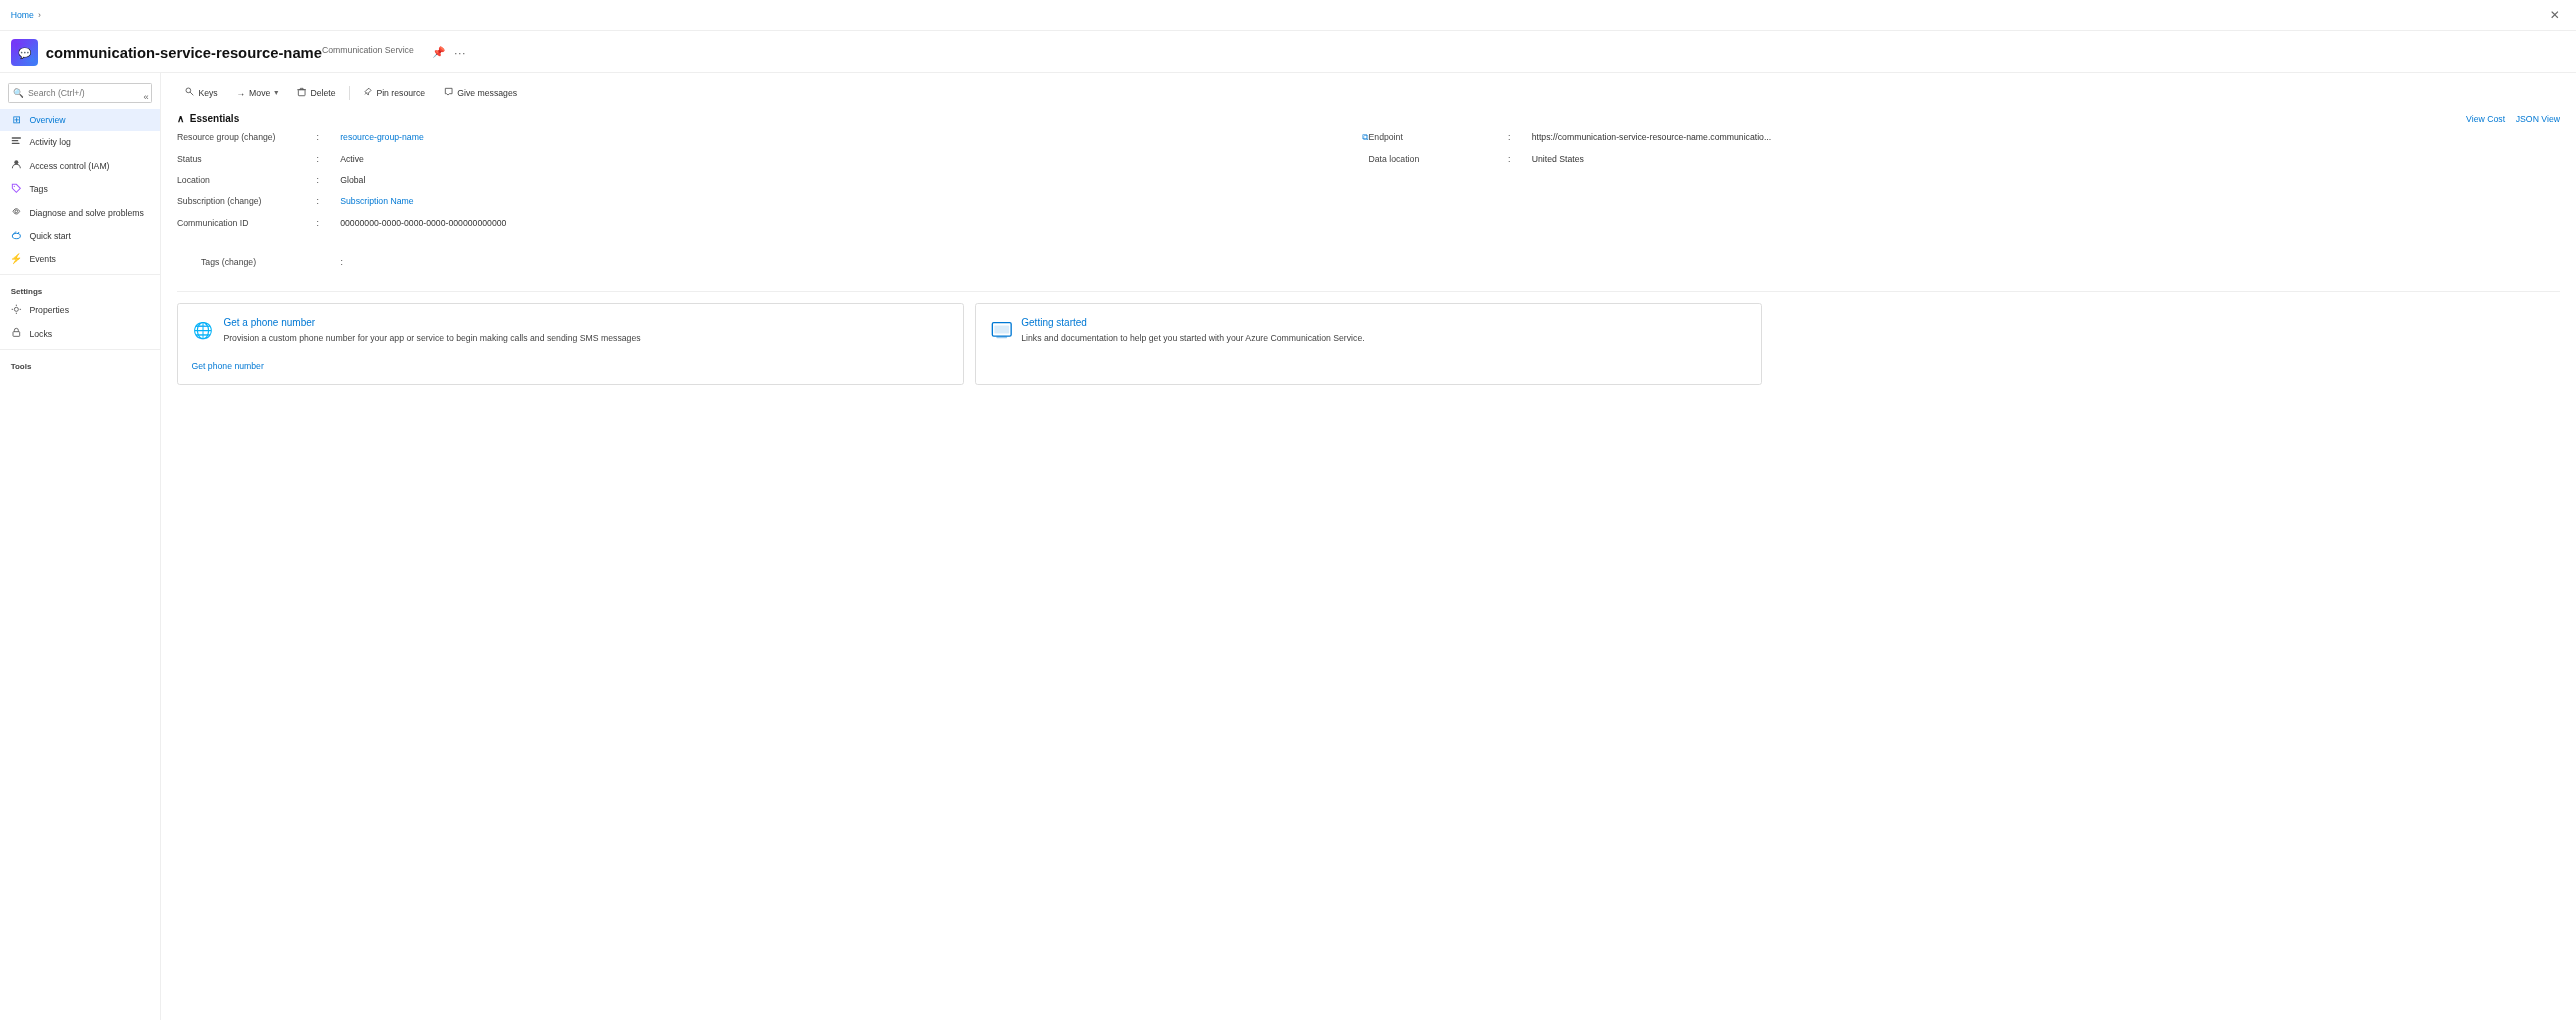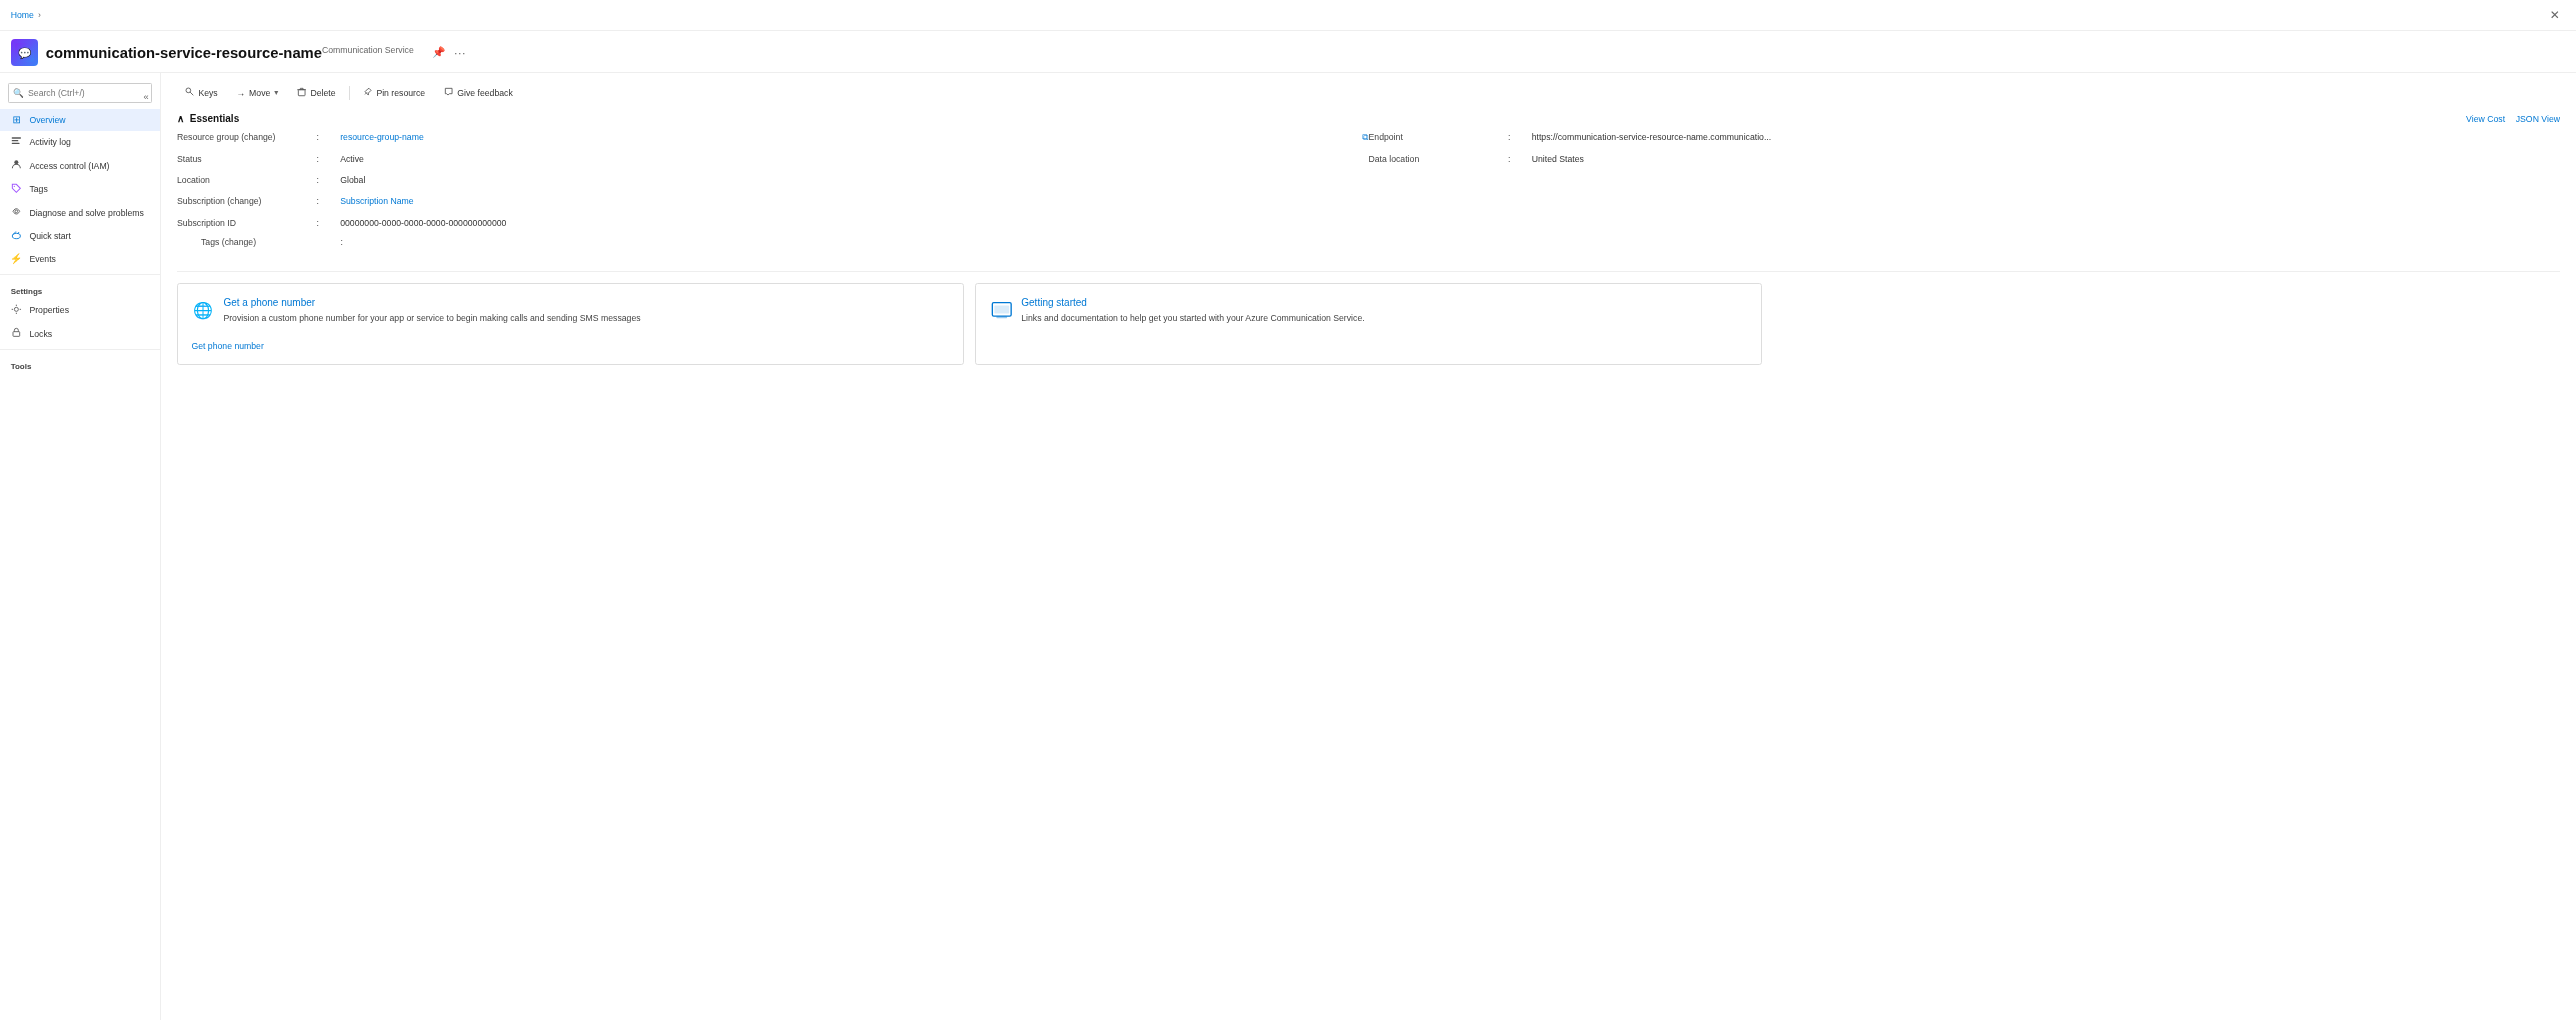--- a/index.html
+++ b/index.html
@@ -173,21 +173,21 @@
       color: #0078d4;
       cursor: pointer;
       font-size: 8.7px;
       text-decoration: none;
     }
 
     .essentials-grid {
       display: grid;
       grid-template-columns: 1fr 1fr;
       gap: 0;
-      margin-bottom: 3px;
+      margin-bottom: 23px;
     }
     .essentials-col { display: flex; flex-direction: column; gap: 5.4px; }
     .essentials-row {
       display: flex;
       align-items: flex-start;
       gap: 0;
       font-size: 8.7px;
       min-height: 16px;
     }
     .essentials-label {
@@ -447,21 +447,21 @@
             </svg>
         </span>
         <span>Pin resource</span>
       </button>
       <button class="toolbar-btn">
         <span>
           <svg width="9.4" height="9.4" viewBox="0 0 14 14" fill="none">
               <path d="M2 2h10v8H8l-2 2-2-2H2V2z" stroke="#555" stroke-width="1.3" stroke-linejoin="round"></path>
             </svg>
         </span>
-        <span>Give feedback</span>
+        <span>Give messages</span>
       </button>
     </div>
 
     <div class="essentials-section">
       <div class="essentials-header">
         <div class="essentials-title">
           <span>∧</span>
           <span>Essentials</span>
         </div>
         <div class="essentials-links">
@@ -488,21 +488,21 @@
             <span class="essentials-label">Location</span>
             <span class="essentials-colon">:</span>
             <span class="essentials-value">Global</span>
           </div>
           <div class="essentials-row">
             <span class="essentials-label">Subscription (change)</span>
             <span class="essentials-colon">:</span>
             <span class="essentials-value link">Subscription Name</span>
           </div>
           <div class="essentials-row">
-            <span class="essentials-label">Subscription ID</span>
+            <span class="essentials-label">Communication ID</span>
             <span class="essentials-colon">:</span>
             <span class="essentials-value">00000000-0000-0000-0000-000000000000</span>
           </div>
         </div>
 
         <div class="essentials-col">
           <div class="essentials-row">
             <span class="essentials-label">Endpoint</span>
             <span class="essentials-colon">:</span>
             <span class="essentials-value">https://communication-service-resource-name.communicatio...</span>

